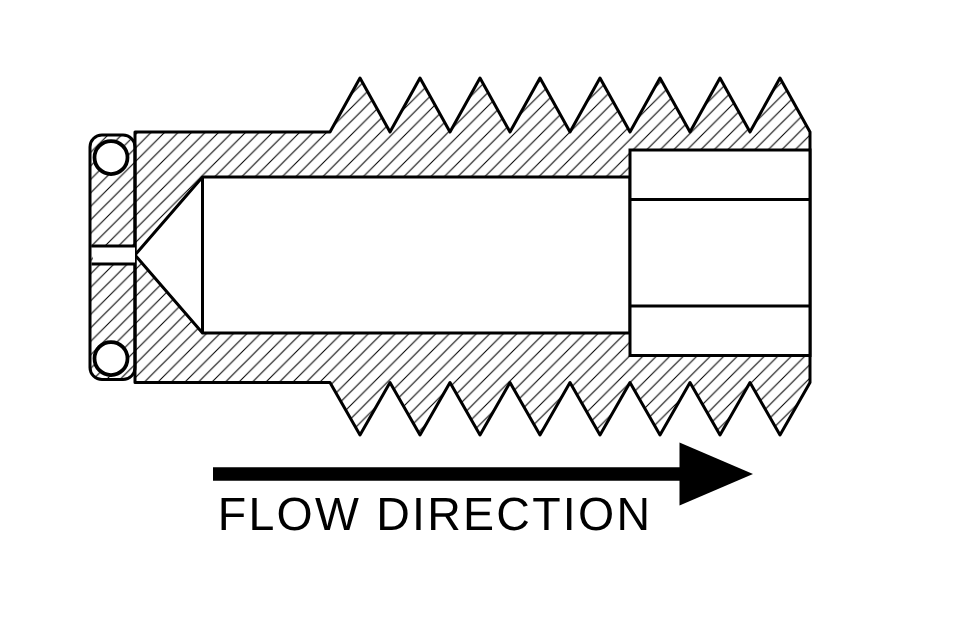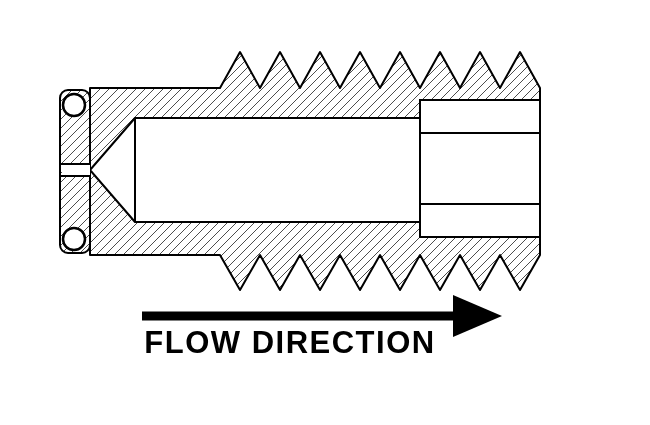--- a/index.html
+++ b/index.html
@@ -7,21 +7,20 @@
     padding: 0;
     background: #ffffff;
     font-family: "Liberation Sans", sans-serif;
   }
   .stage {
     position: relative;
     width: 650px;
     height: 425px;
     background: #ffffff;
     overflow: hidden;
-    font-weight: bold;
   }
   svg { display: block; }
   .flow-label {
     font-family: "Liberation Sans", sans-serif;
     font-size: 31px;
     letter-spacing: 1.5px;
     fill: #000000;
   }
 </style>
 </head>

